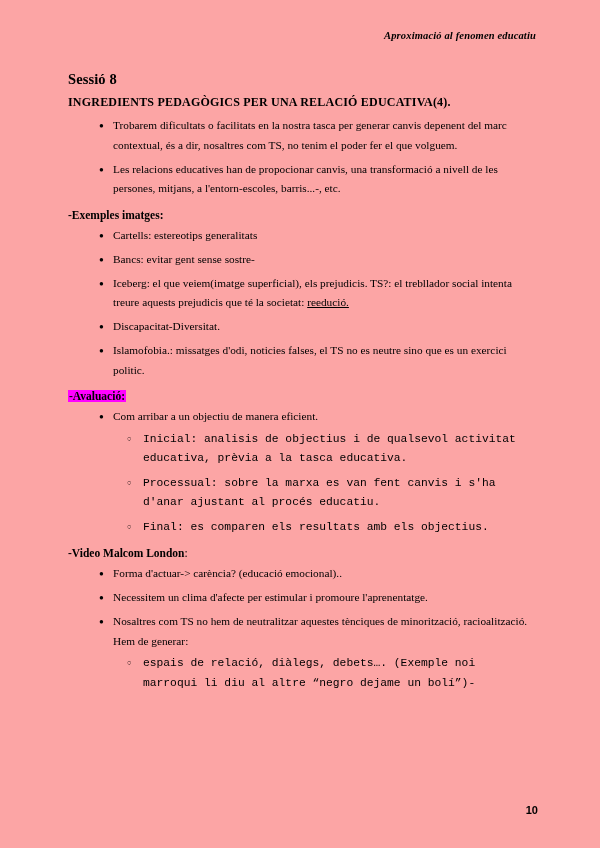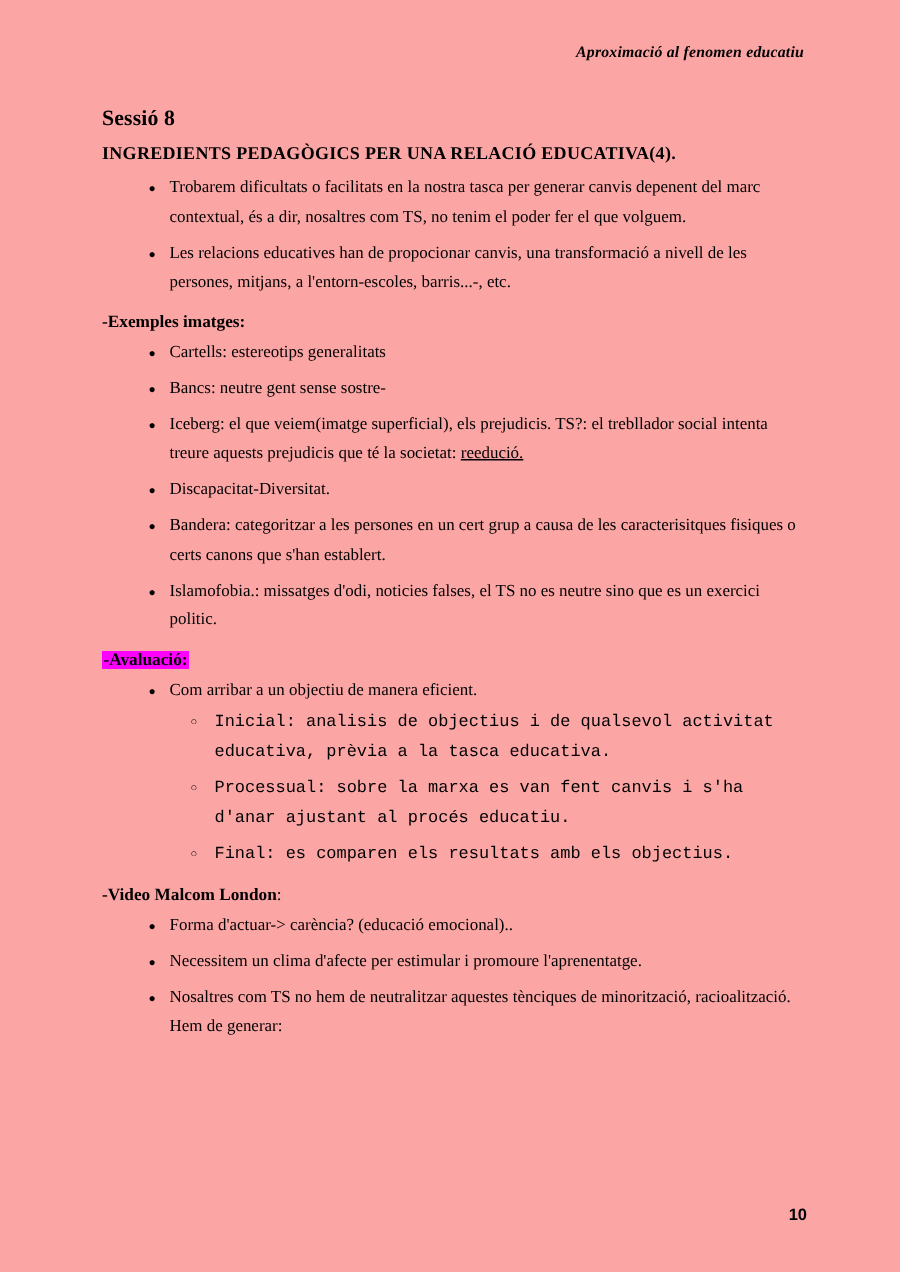--- a/index.html
+++ b/index.html
@@ -145,24 +145,23 @@
     <div class="title-main">INGREDIENTS PEDAGÒGICS PER UNA RELACIÓ EDUCATIVA(4).</div>
 
     <ul class="lvl1">
       <li>Trobarem dificultats o facilitats en la nostra tasca per generar canvis depenent del marc contextual, és a dir, nosaltres com TS, no tenim el poder fer el que volguem.</li>
       <li>Les relacions educatives han de propocionar canvis, una transformació a nivell de les persones, mitjans, a l'entorn-escoles, barris...-, etc.</li>
     </ul>
 
     <div class="section-head tight">-Exemples imatges:</div>
     <ul class="lvl1">
       <li>Cartells: estereotips generalitats</li>
-      <li>Bancs: neutre gent sense sostre-</li>
+      <li>Bancs: evitar gent sense sostre-</li>
       <li><span>Iceberg: el que veiem(imatge superficial), els prejudicis. TS?: el trebllador social intenta treure aquests prejudicis que té la societat: </span><u class="underline">reedució.</u></li>
       <li>Discapacitat-Diversitat.</li>
-      <li>Bandera: categoritzar a les persones en un cert grup a causa de les caracterisitques fisiques o certs canons que s'han establert.</li>
       <li>Islamofobia.: missatges d'odi, noticies falses, el TS no es neutre sino que es un exercici politic.</li>
     </ul>
 
     <div class="section-head tight"><span class="hl">-Avaluació:</span></div>
     <ul class="lvl1">
       <li>
         <span>Com arribar a un objectiu de manera eficient.</span>
         <div class="nested-wrap">
           <ul class="lvl2">
             <li>Inicial: analisis de objectius i de qualsevol activitat educativa, prèvia a la tasca educativa.</li>
@@ -172,20 +171,25 @@
         </div>
       </li>
     </ul>
 
     <div class="section-head tight"><span>-Video Malcom London</span><span style="font-weight:normal">:</span></div>
     <ul class="lvl1">
       <li>Forma d'actuar-&gt; carència? (educació emocional)..</li>
       <li>Necessitem un clima d'afecte per estimular i promoure l'aprenentatge.</li>
       <li>
         <span>Nosaltres com TS no hem de neutralitzar aquestes tènciques de minorització, racioalització. Hem de generar:</span>
+        <div class="nested-wrap">
+          <ul class="lvl2">
+            <li>espais de relació, diàlegs, debets…. (Exemple noi marroqui li diu al altre “negro dejame un bolí”)-</li>
+          </ul>
+        </div>
       </li>
     </ul>
 
   </div>
 
   <div class="page-number">10</div>
 
 </div>
 
 </body></html>

